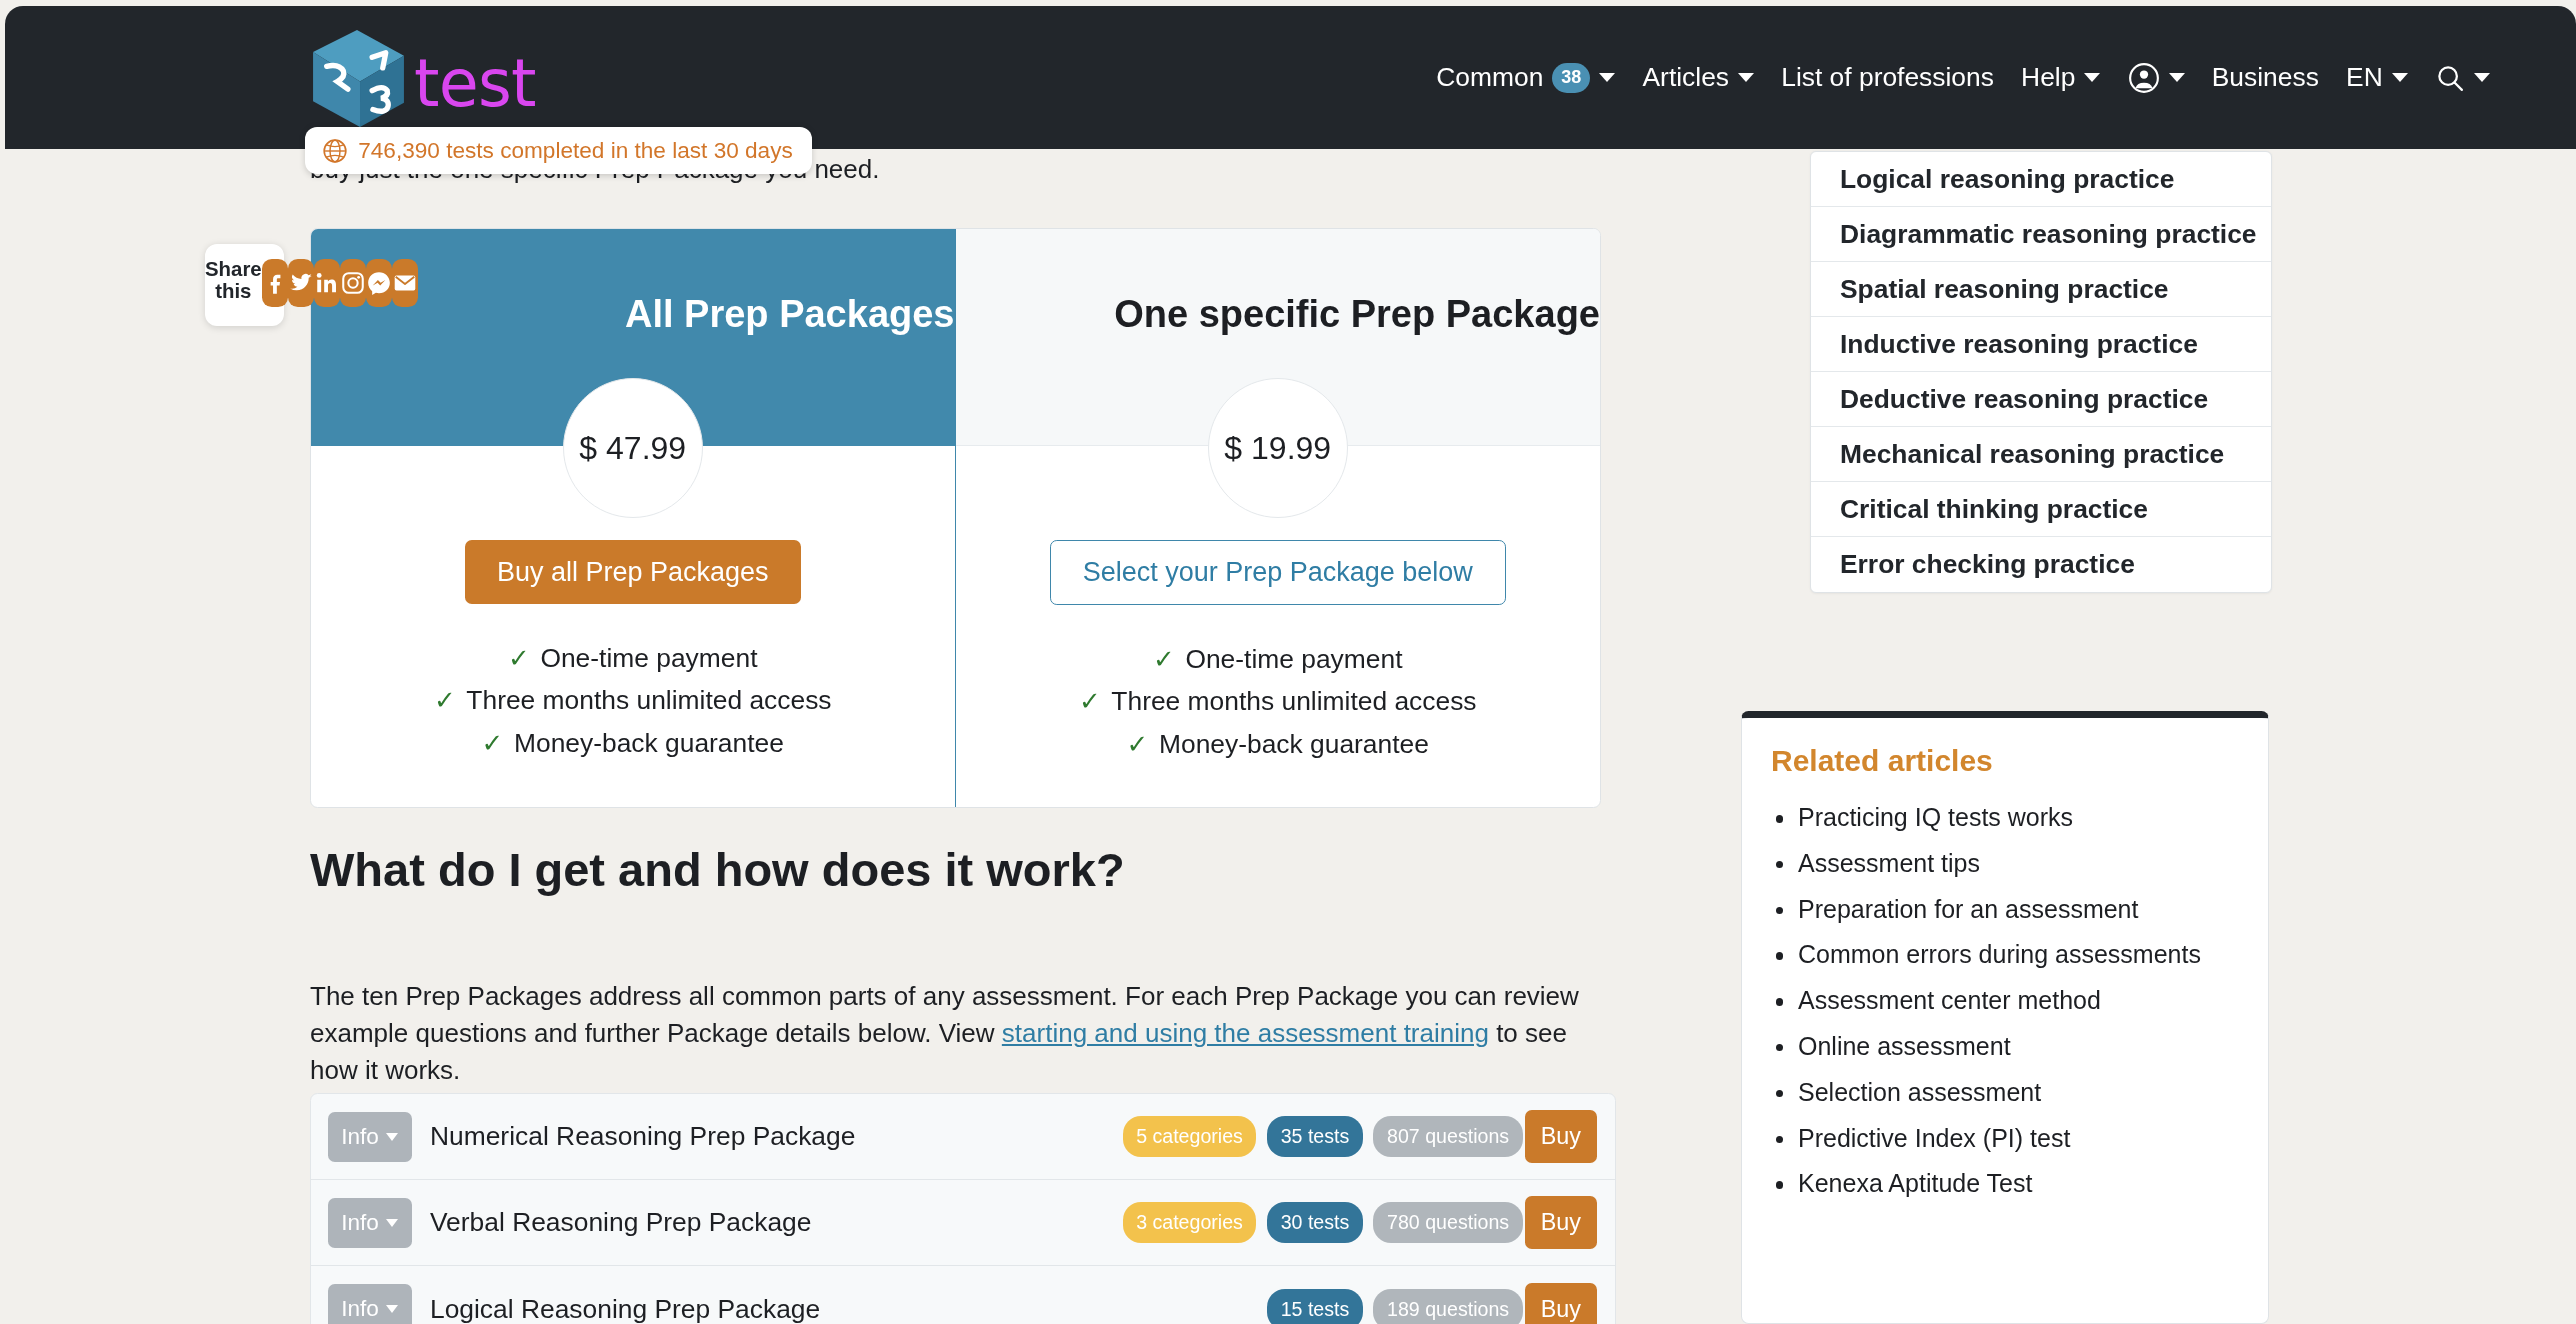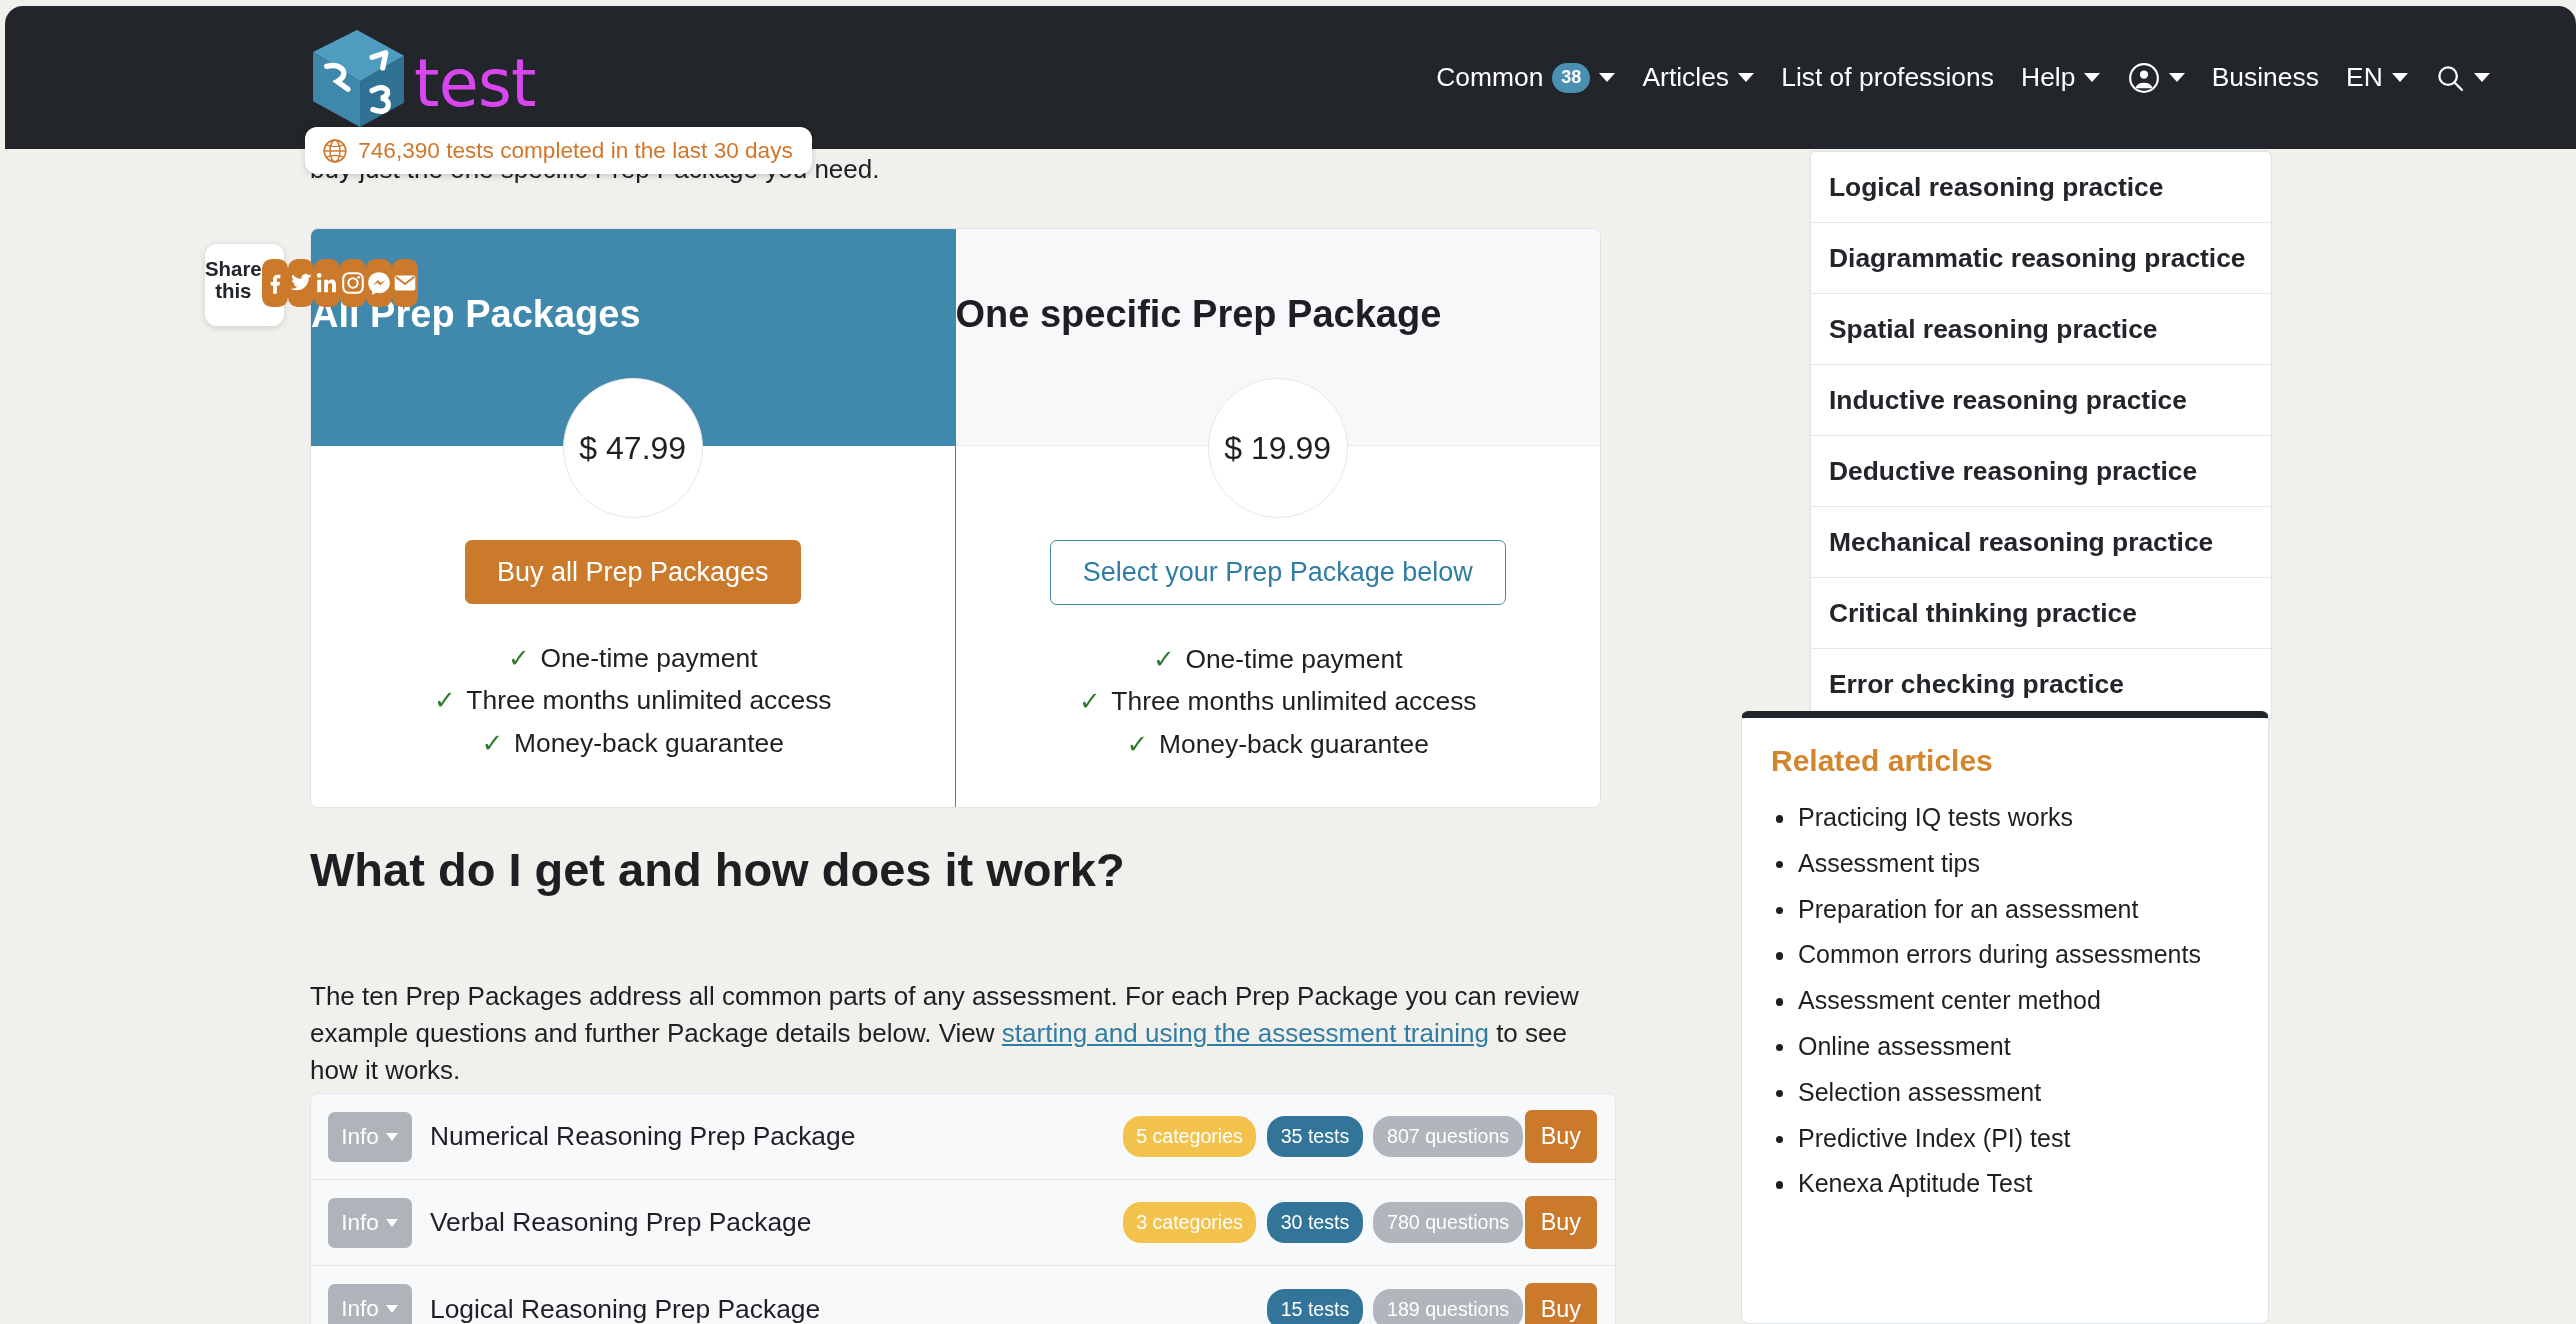--- a/index.html
+++ b/index.html
@@ -142,21 +142,21 @@
   }
   .pcard {
     position: relative;
     width: 646px;
     height: 100%;
   }
   .pcard-left  { border-right: 1.5px solid #3f87ab; border-radius: 7.5px 0 0 7.5px; }
   .pcard-right { border-radius: 0 7.5px 7.5px 0; }
   .pcard-head {
     height: 217px;
-    display: flex; align-items: center; justify-content: flex-start;
+    display: flex; align-items: center; justify-content: flex-end;
   }
   .pcard-left .pcard-head {
     background: #4189ac;
     border-radius: 6.8px 0 0 0;
   }
   .pcard-right .pcard-head {
     background: #f6f8f9;
     border-radius: 0 6.8px 0 0;
     border-bottom: 0.8px solid #e7ebee;
   }
@@ -298,23 +298,23 @@
   .side-list {
     position: absolute;
     left: 1810px; top: 151px;
     width: 462px;
     background: #ffffff;
     border: 0.8px solid #dfe3e6;
     border-radius: 6px;
     box-shadow: 0 0.8px 2.3px rgba(0,0,0,0.05);
   }
   .side-item {
-    height: 71px;
+    height: 55px;
     display: flex; align-items: center;
-    padding-left: 18px;
+    padding-left: 29px;
     font-size: 26.4px; font-weight: bold; color: #22262b;
     border-bottom: 0.8px solid #e4e8eb;
     cursor: pointer;
   }
   .side-item:last-child { border-bottom: none; }
 
   .related-box {
     position: absolute;
     left: 1741px; top: 711px;
     width: 528px;

